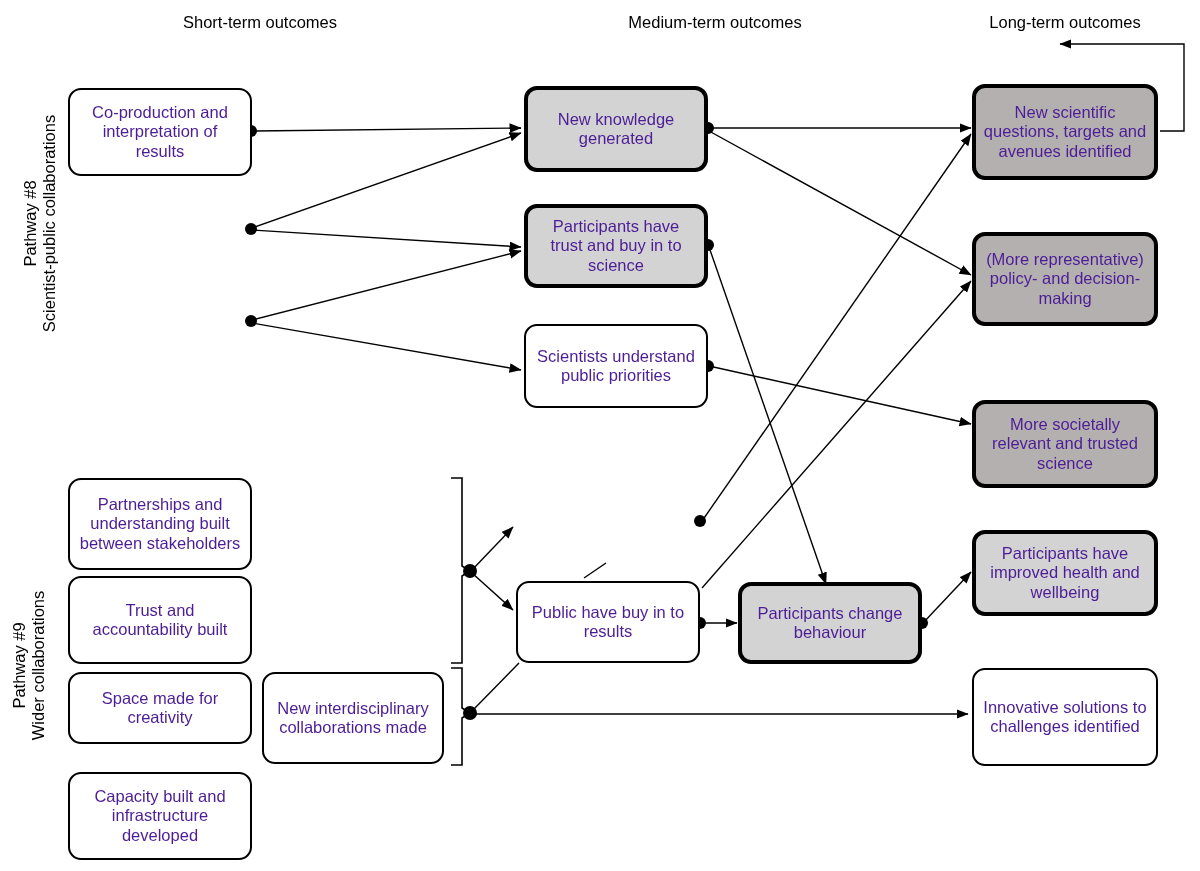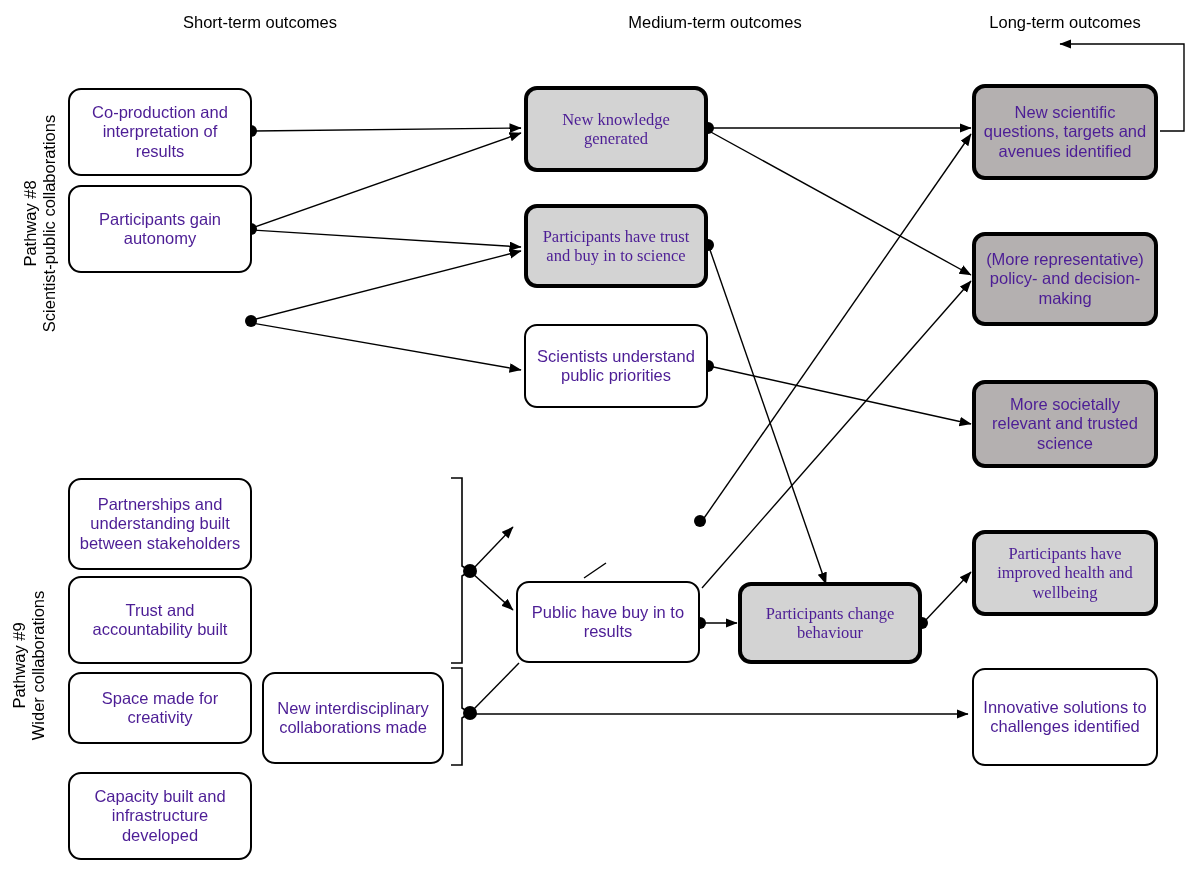--- a/index.html
+++ b/index.html
@@ -53,21 +53,21 @@
     text-align: center;
     border: 2px solid #000000;
     border-radius: 13px;
     background: #ffffff;
     font-size: 16.5px;
     line-height: 1.17;
     padding: 2px 7px;
     color: #4c1d95;
   }
   .node.thick { border-width: 4px; }
-  .node.gray-light { background: #d3d3d3; font-family: Liberation Serif, serif; }
+  .node.gray-light { background: #d3d3d3; }
   .node.gray-dark  { background: #b4b0b0; }
   .node .txt { display: block; width: 100%; }
 </style>
 </head>
 <body>
 
 <div id="canvas">
 
   <svg id="edges" viewBox="0 0 1200 871" xmlns="http://www.w3.org/2000/svg">
     <defs>
@@ -150,23 +150,20 @@
   </div>
   <div class="pathway-label" style="left:-111px; top:646px; width:280px; transform:rotate(-90deg);">
     <div>Pathway #9</div>
     <div>Wider collaborations</div>
   </div>
 
   <div class="node" style="left:68px;  top:88px;  width:184px; height:88px;">
     <span class="txt">Co-production and interpretation of results</span>
   </div>
 
-  <div class="node" style="left:68px;  top:185px; width:184px; height:88px;">
-    <span class="txt">Participants gain autonomy</span>
-  </div>
 
 
   <div class="node thick gray-light" style="left:524px; top:86px;  width:184px; height:86px;">
     <span class="txt">New knowledge generated</span>
   </div>
 
   <div class="node thick gray-light" style="left:524px; top:204px; width:184px; height:84px;">
     <span class="txt">Participants have trust and buy in to science</span>
   </div>
 
@@ -175,21 +172,21 @@
   </div>
 
   <div class="node thick gray-dark" style="left:972px; top:84px;  width:186px; height:96px;">
     <span class="txt">New scientific questions, targets and avenues identified</span>
   </div>
 
   <div class="node thick gray-dark" style="left:972px; top:232px; width:186px; height:94px;">
     <span class="txt">(More representative) policy- and decision-making</span>
   </div>
 
-  <div class="node thick gray-dark" style="left:972px; top:380px; width:186px; height:88px;text-align:center;">
+  <div class="node thick gray-dark" style="left:972px; top:400px; width:186px; height:88px;text-align:center;">
     <span class="txt">More societally relevant and trusted science</span>
   </div>
 
   <div class="node" style="left:68px;  top:478px; width:184px; height:92px;">
     <span class="txt">Partnerships and understanding built between stakeholders</span>
   </div>
 
   <div class="node" style="left:68px;  top:576px; width:184px; height:88px;justify-content:center;">
     <span class="txt">Trust and accountability built</span>
   </div>

